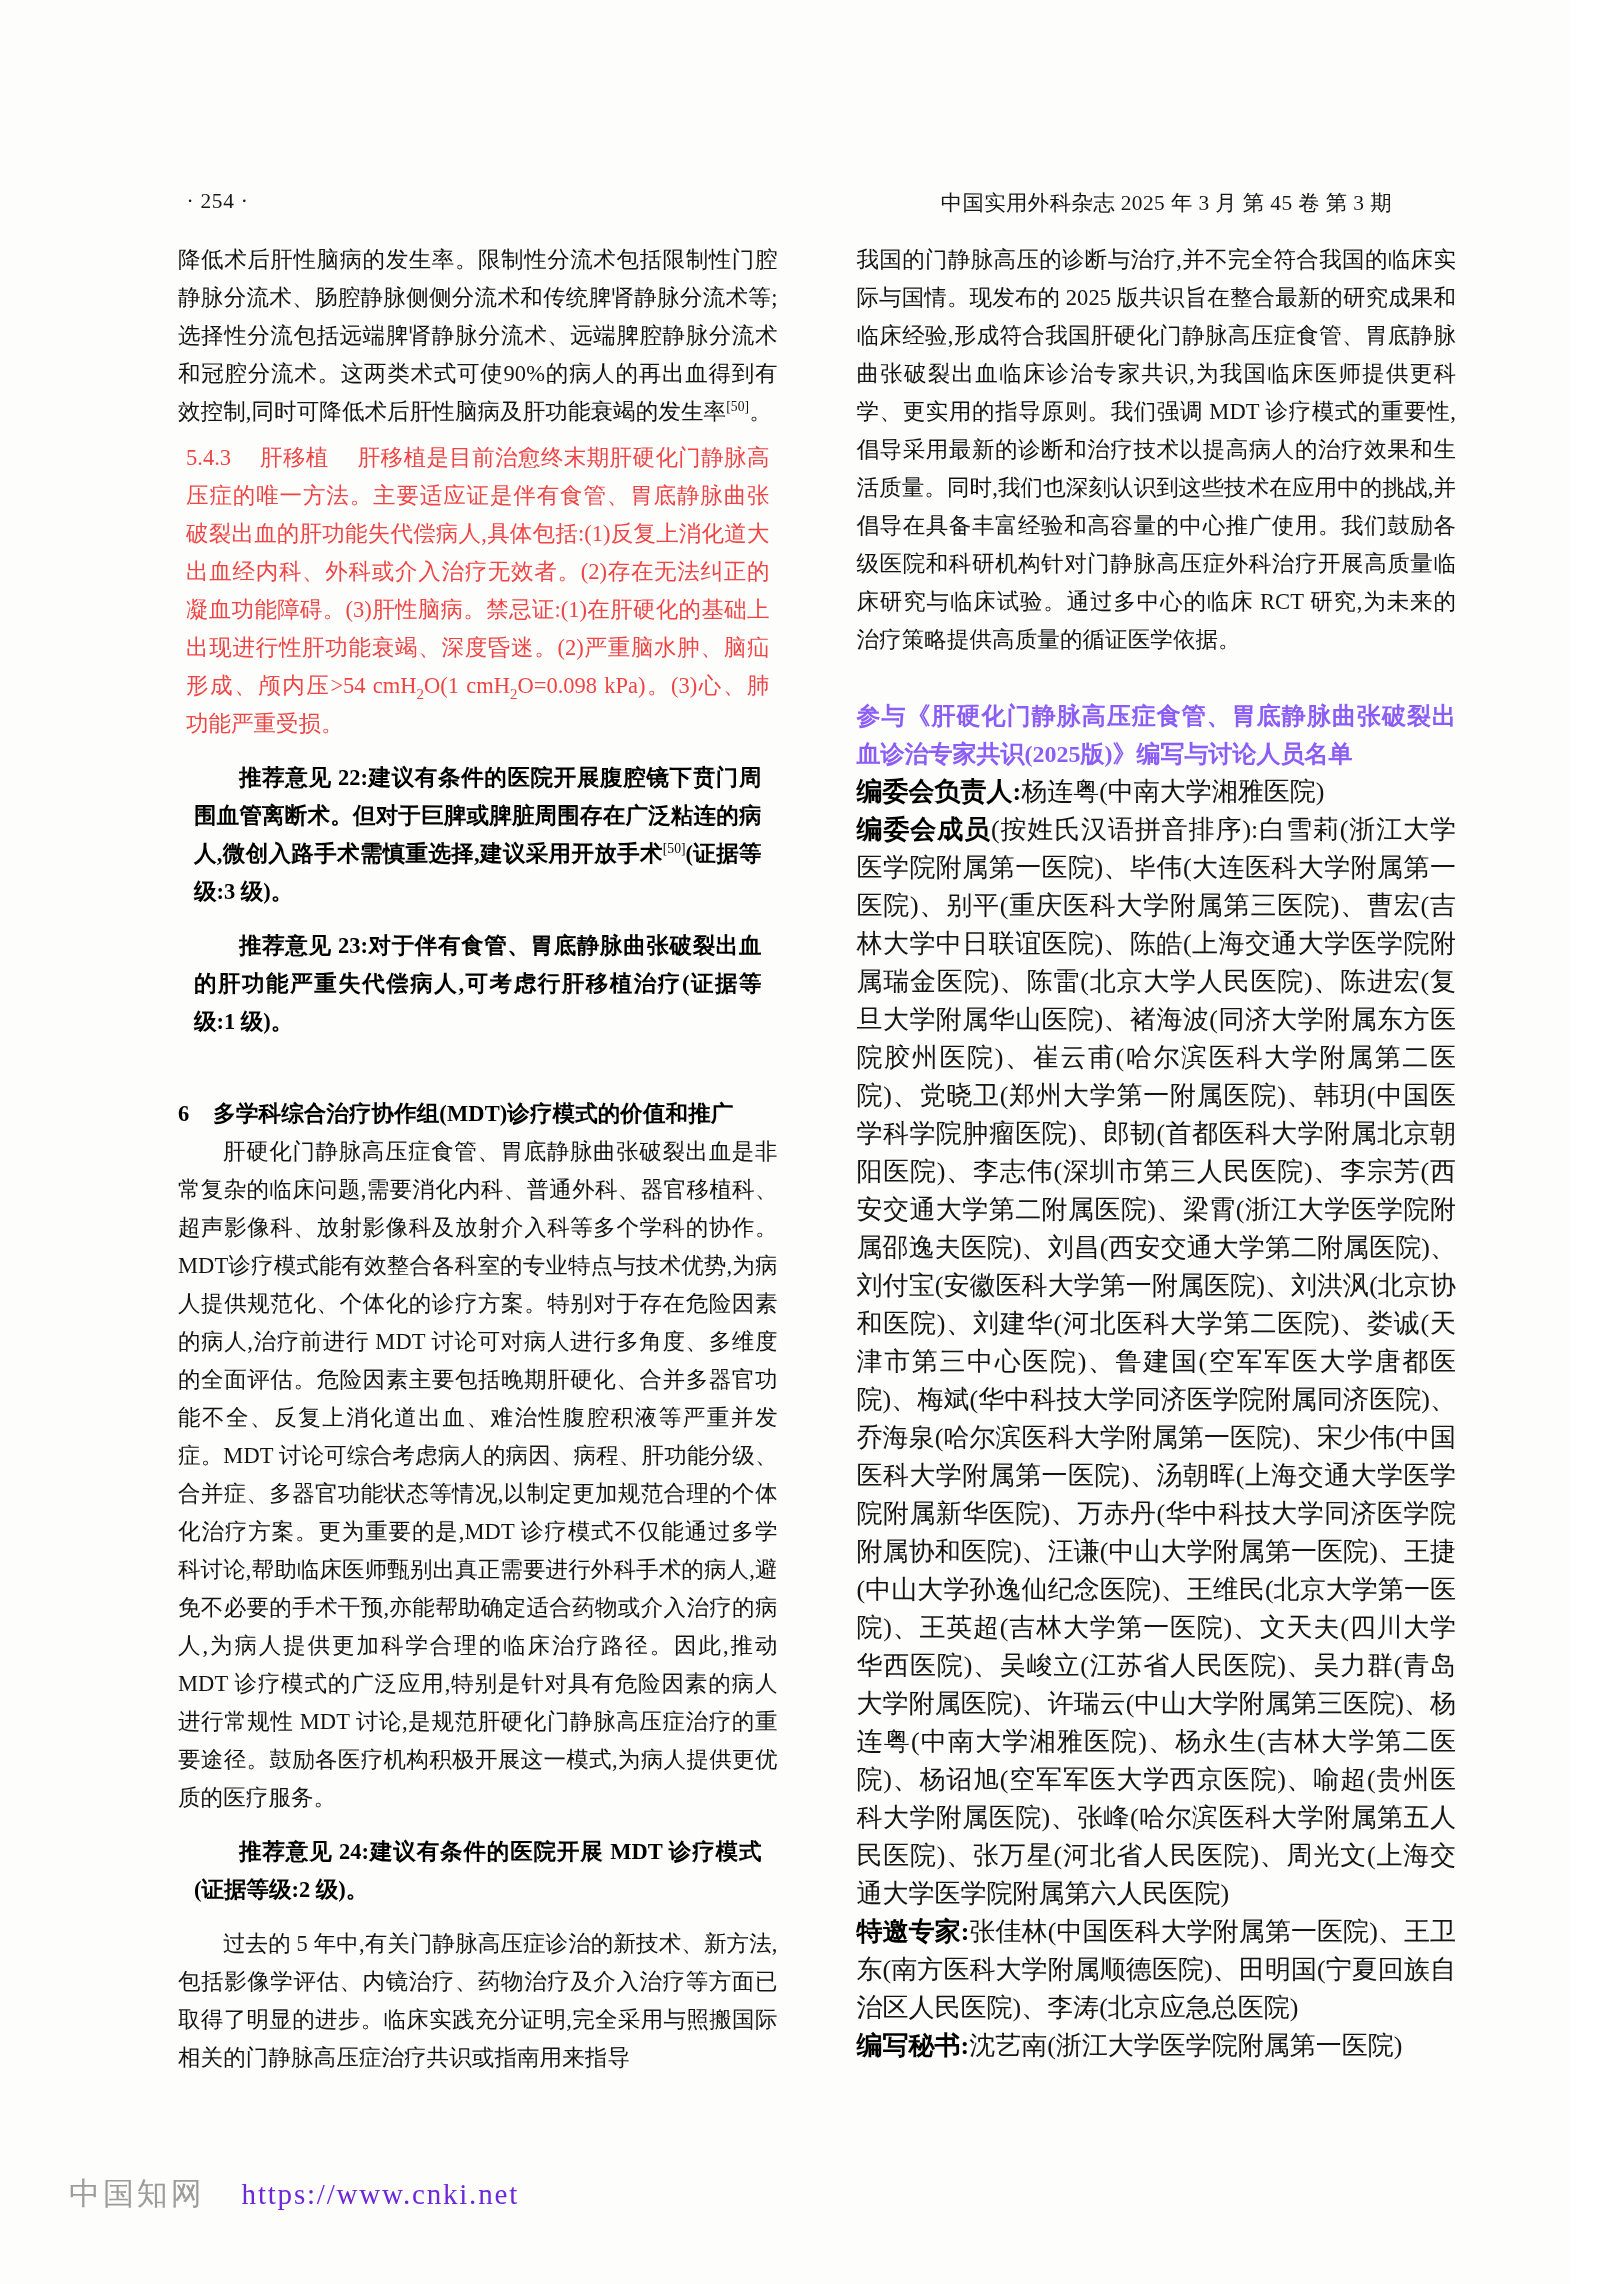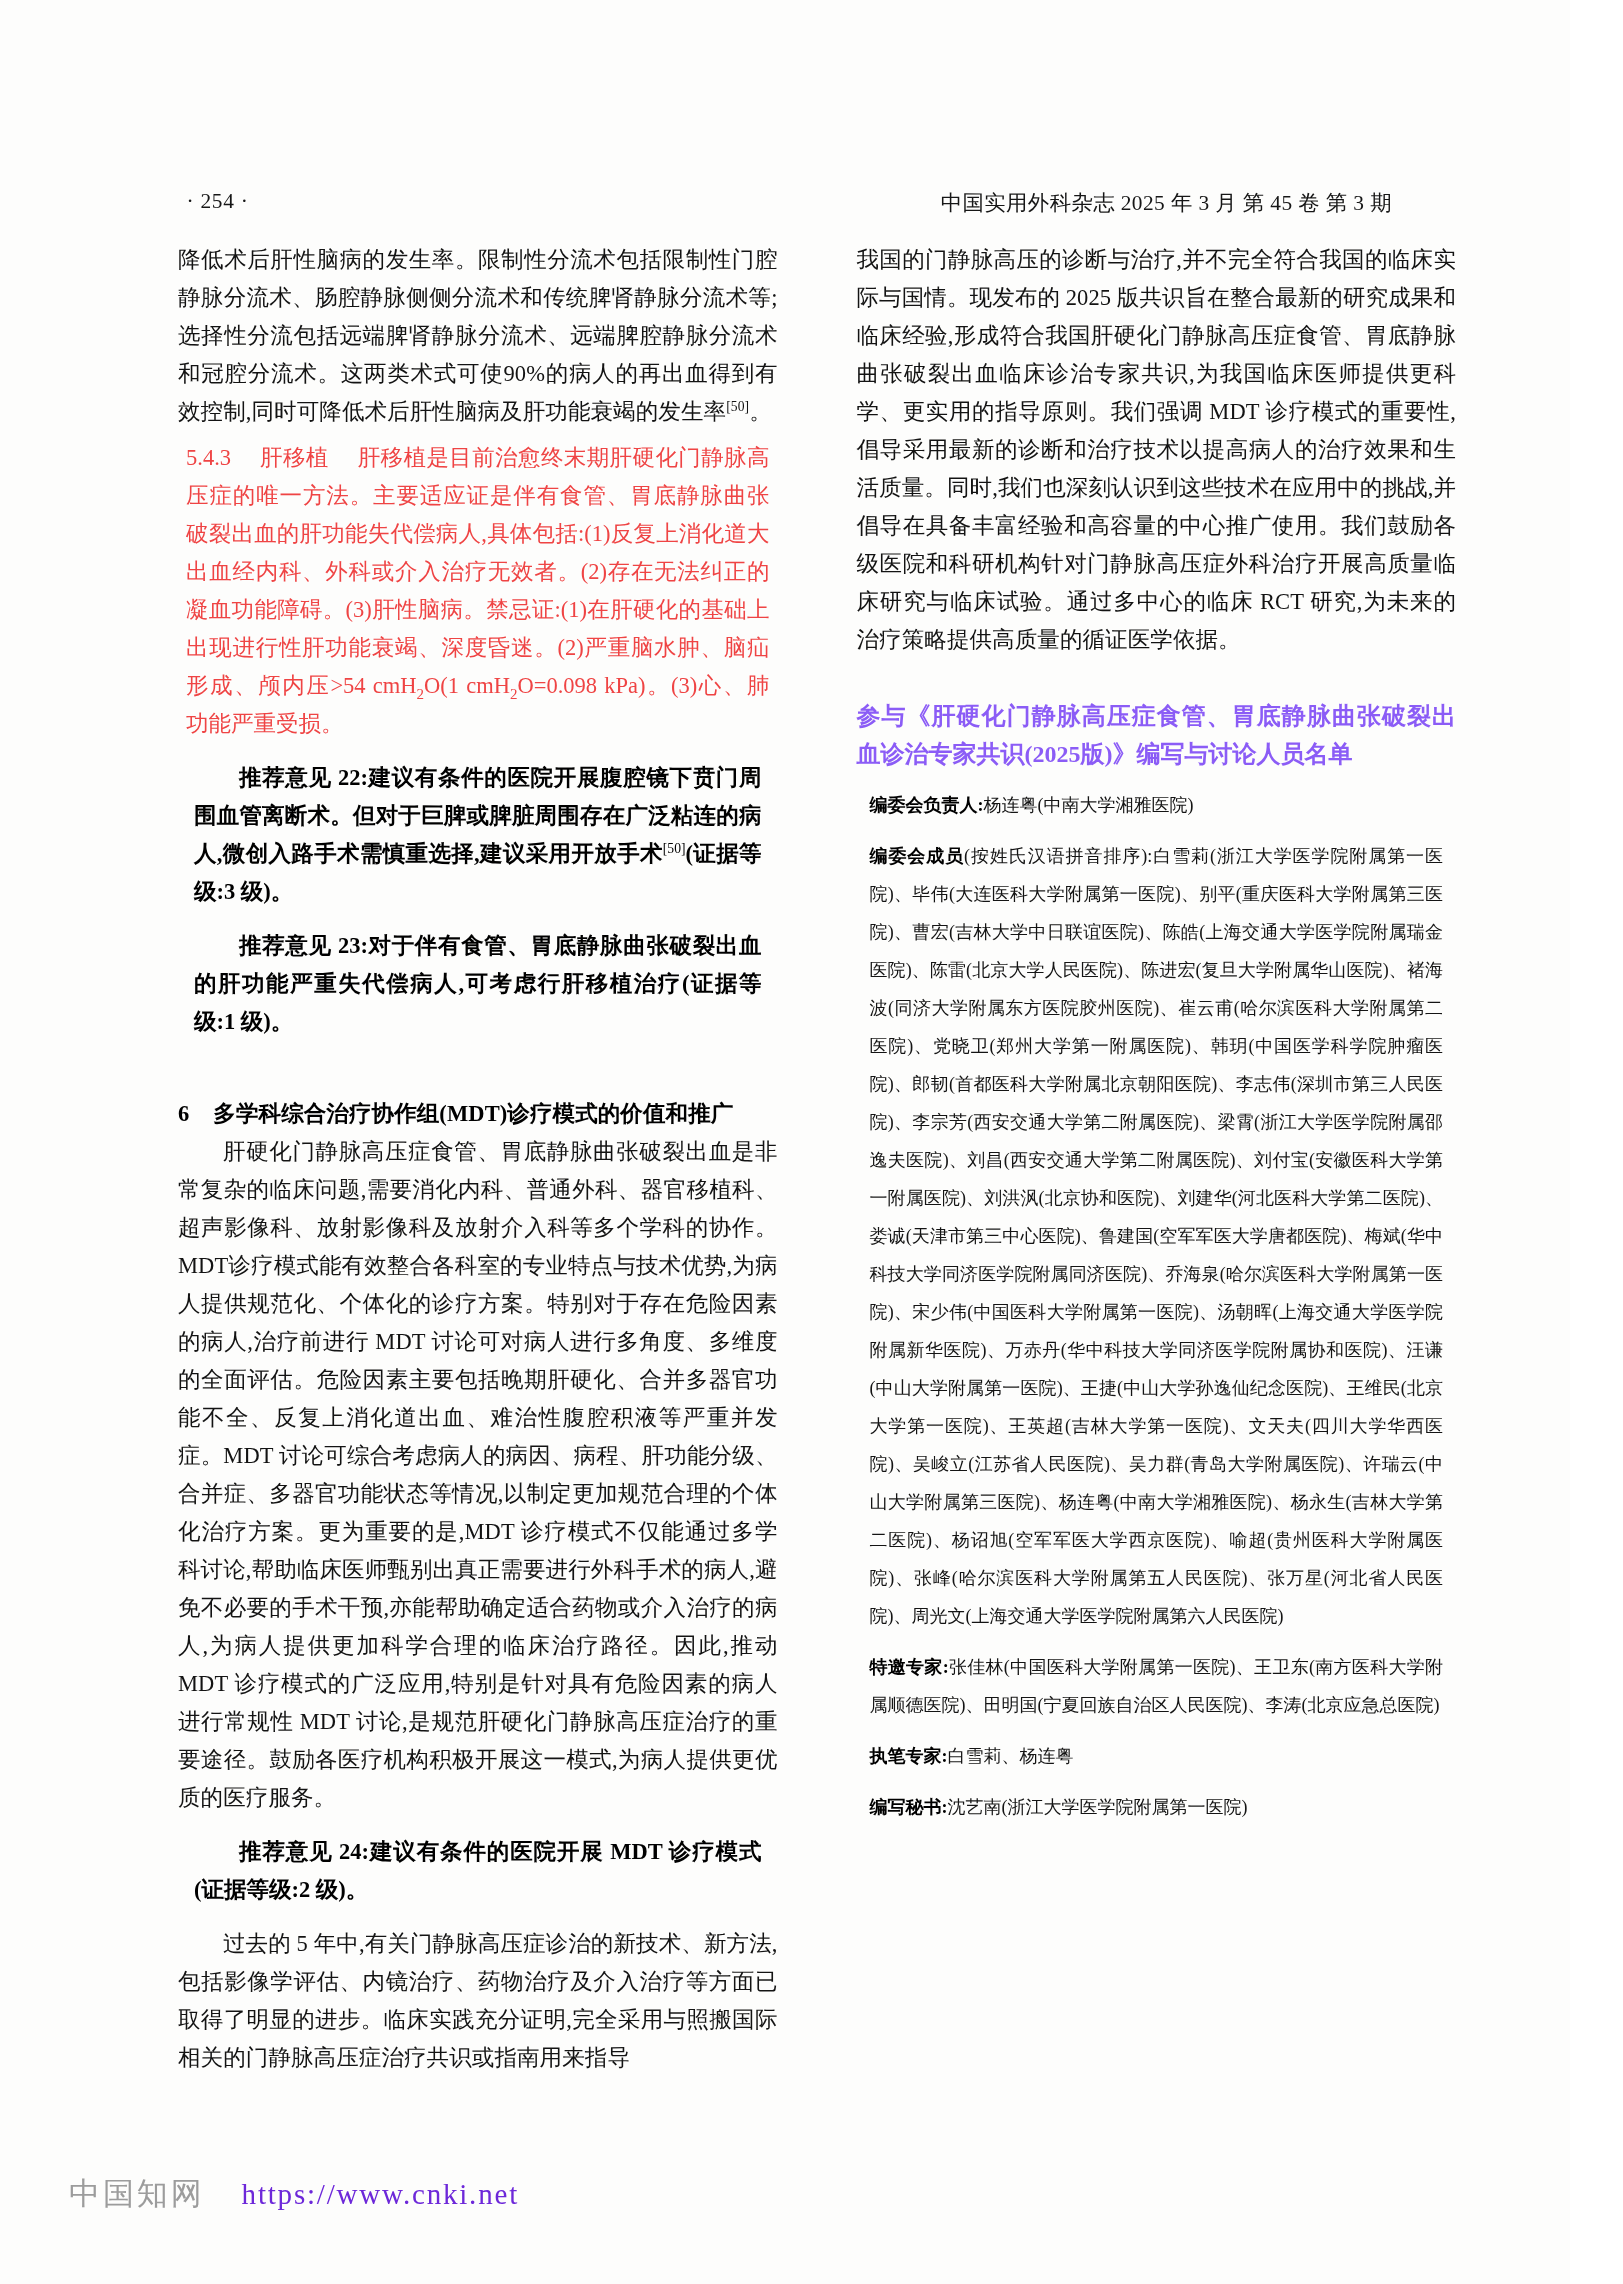--- a/index.html
+++ b/index.html
@@ -120,22 +120,22 @@
   .roster-title {
     margin: 0;
     font-size: 24px;
     line-height: 38px;
     font-weight: bold;
     text-align: justify;
     text-align-last: left;
     color: #8b5cf6;
   }
   p.roster-line {
-    margin: 13px;
-    font-size: 18px;
+    margin: 0;
+    font-size: 26px;
     line-height: 38px;
     text-align: justify;
     text-align-last: left;
     color: #141414;
   }
   p.roster-line .lbl {
     font-weight: bold;
     color: #000;
   }
 
@@ -206,21 +206,20 @@
       <div class="spacer-para"></div>
 
       <p class="roster-title">参与《肝硬化门静脉高压症食管、胃底静脉曲张破裂出血诊治专家共识(2025版)》编写与讨论人员名单</p>
 
       <p class="roster-line"><span class="lbl">编委会负责人</span><span class="lbl">:</span><span>杨连粤(中南大学湘雅医院)</span></p>
 
       <p class="roster-line"><span class="lbl">编委会成员</span><span>(按姓氏汉语拼音排序)</span><span>:</span><span>白雪莉(浙江大学医学院附属第一医院)、毕伟(大连医科大学附属第一医院)、别平(重庆医科大学附属第三医院)、曹宏(吉林大学中日联谊医院)、陈皓(上海交通大学医学院附属瑞金医院)、陈雷(北京大学人民医院)、陈进宏(复旦大学附属华山医院)、褚海波(同济大学附属东方医院胶州医院)、崔云甫(哈尔滨医科大学附属第二医院)、党晓卫(郑州大学第一附属医院)、韩玥(中国医学科学院肿瘤医院)、郎韧(首都医科大学附属北京朝阳医院)、李志伟(深圳市第三人民医院)、李宗芳(西安交通大学第二附属医院)、梁霄(浙江大学医学院附属邵逸夫医院)、刘昌(西安交通大学第二附属医院)、刘付宝(安徽医科大学第一附属医院)、刘洪沨(北京协和医院)、刘建华(河北医科大学第二医院)、娄诚(天津市第三中心医院)、鲁建国(空军军医大学唐都医院)、梅斌(华中科技大学同济医学院附属同济医院)、乔海泉(哈尔滨医科大学附属第一医院)、宋少伟(中国医科大学附属第一医院)、汤朝晖(上海交通大学医学院附属新华医院)、万赤丹(华中科技大学同济医学院附属协和医院)、汪谦(中山大学附属第一医院)、王捷(中山大学孙逸仙纪念医院)、王维民(北京大学第一医院)、王英超(吉林大学第一医院)、文天夫(四川大学华西医院)、吴峻立(江苏省人民医院)、吴力群(青岛大学附属医院)、许瑞云(中山大学附属第三医院)、杨连粤(中南大学湘雅医院)、杨永生(吉林大学第二医院)、杨诏旭(空军军医大学西京医院)、喻超(贵州医科大学附属医院)、张峰(哈尔滨医科大学附属第五人民医院)、张万星(河北省人民医院)、周光文(上海交通大学医学院附属第六人民医院)</span></p>
 
       <p class="roster-line"><span class="lbl">特邀专家</span><span class="lbl">:</span><span>张佳林(中国医科大学附属第一医院)、王卫东(南方医科大学附属顺德医院)、田明国(宁夏回族自治区人民医院)、李涛(北京应急总医院)</span></p>
 
-      <p class="roster-line"><span class="lbl">执笔专家</span><span class="lbl">:</span><span>白雪莉、杨连粤</span></p>
 
       <p class="roster-line"><span class="lbl">编写秘书</span><span class="lbl">:</span><span>沈艺南(浙江大学医学院附属第一医院)</span></p>
 
     </div>
   </div>
 
   <div class="footer">
     <div class="cnki-logo">中国知网</div>
     <div class="cnki-url">https://www.cnki.net</div>
   </div>

